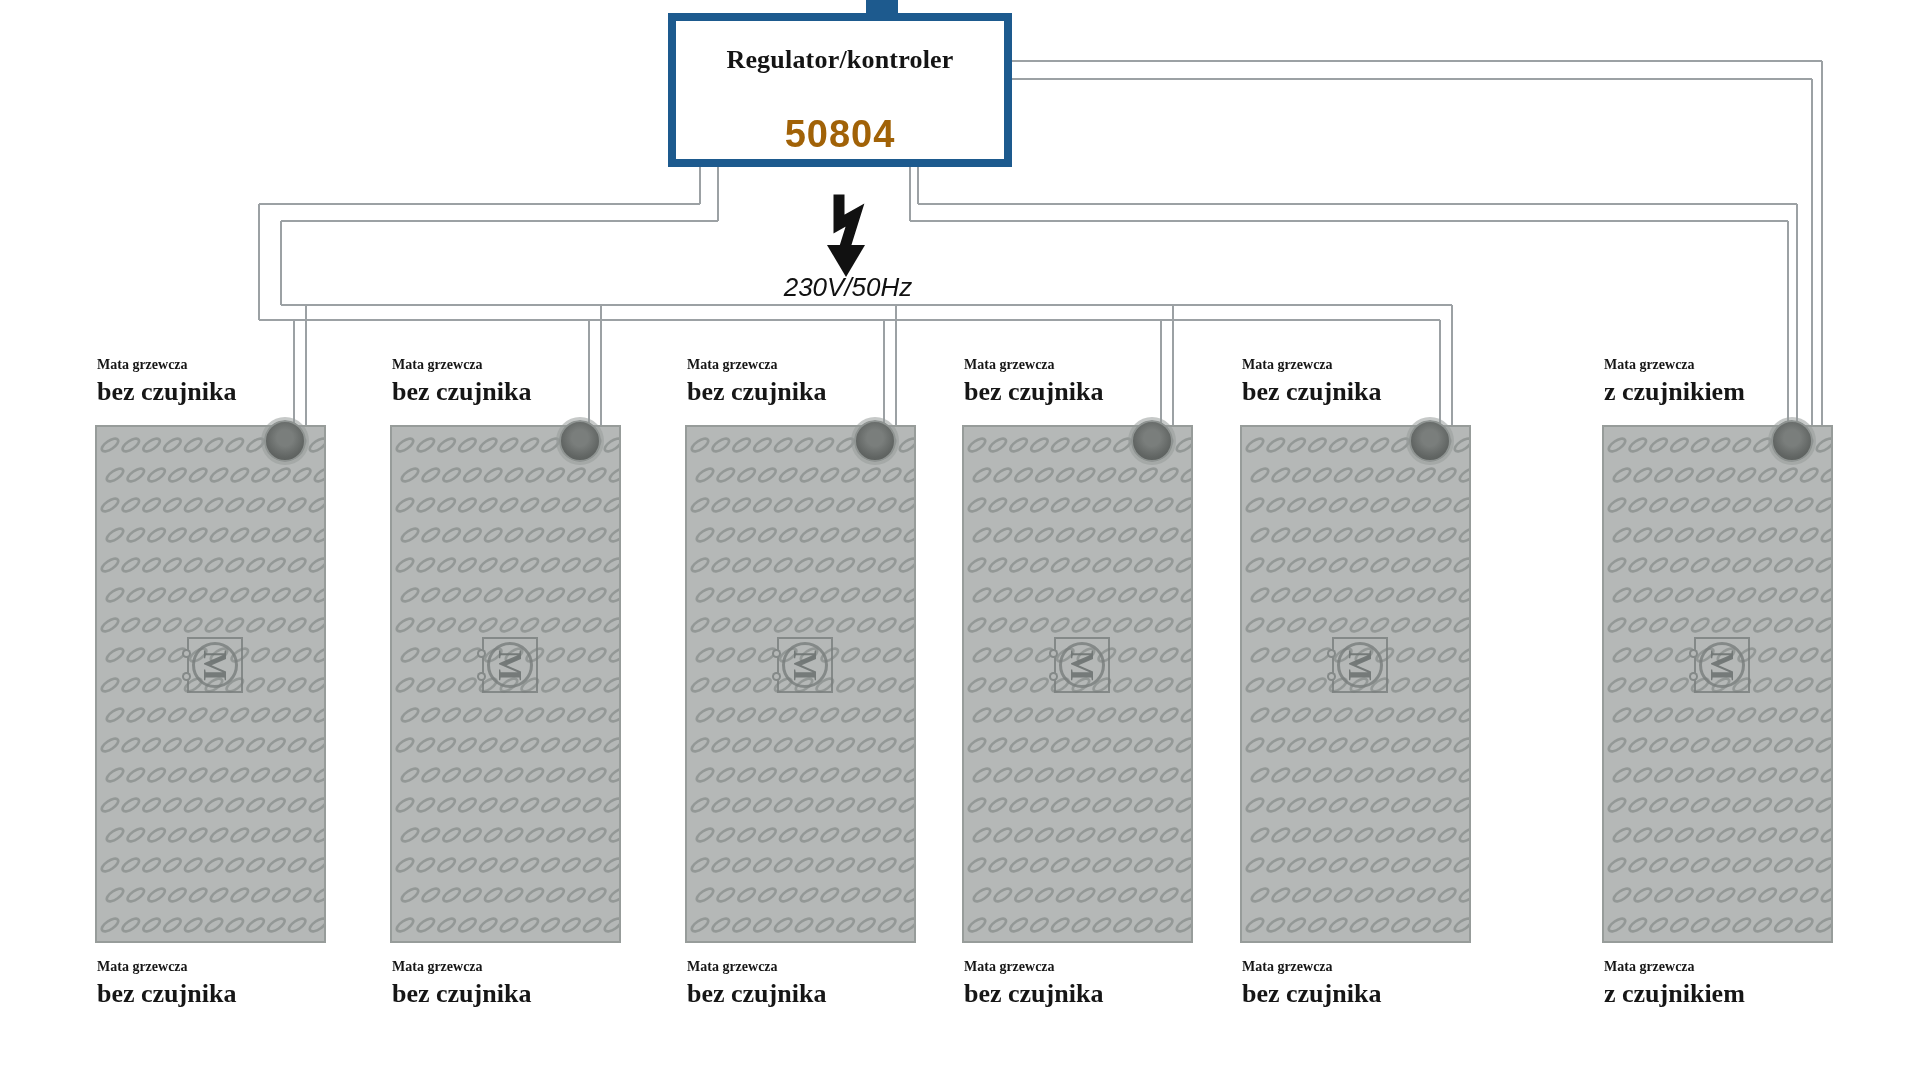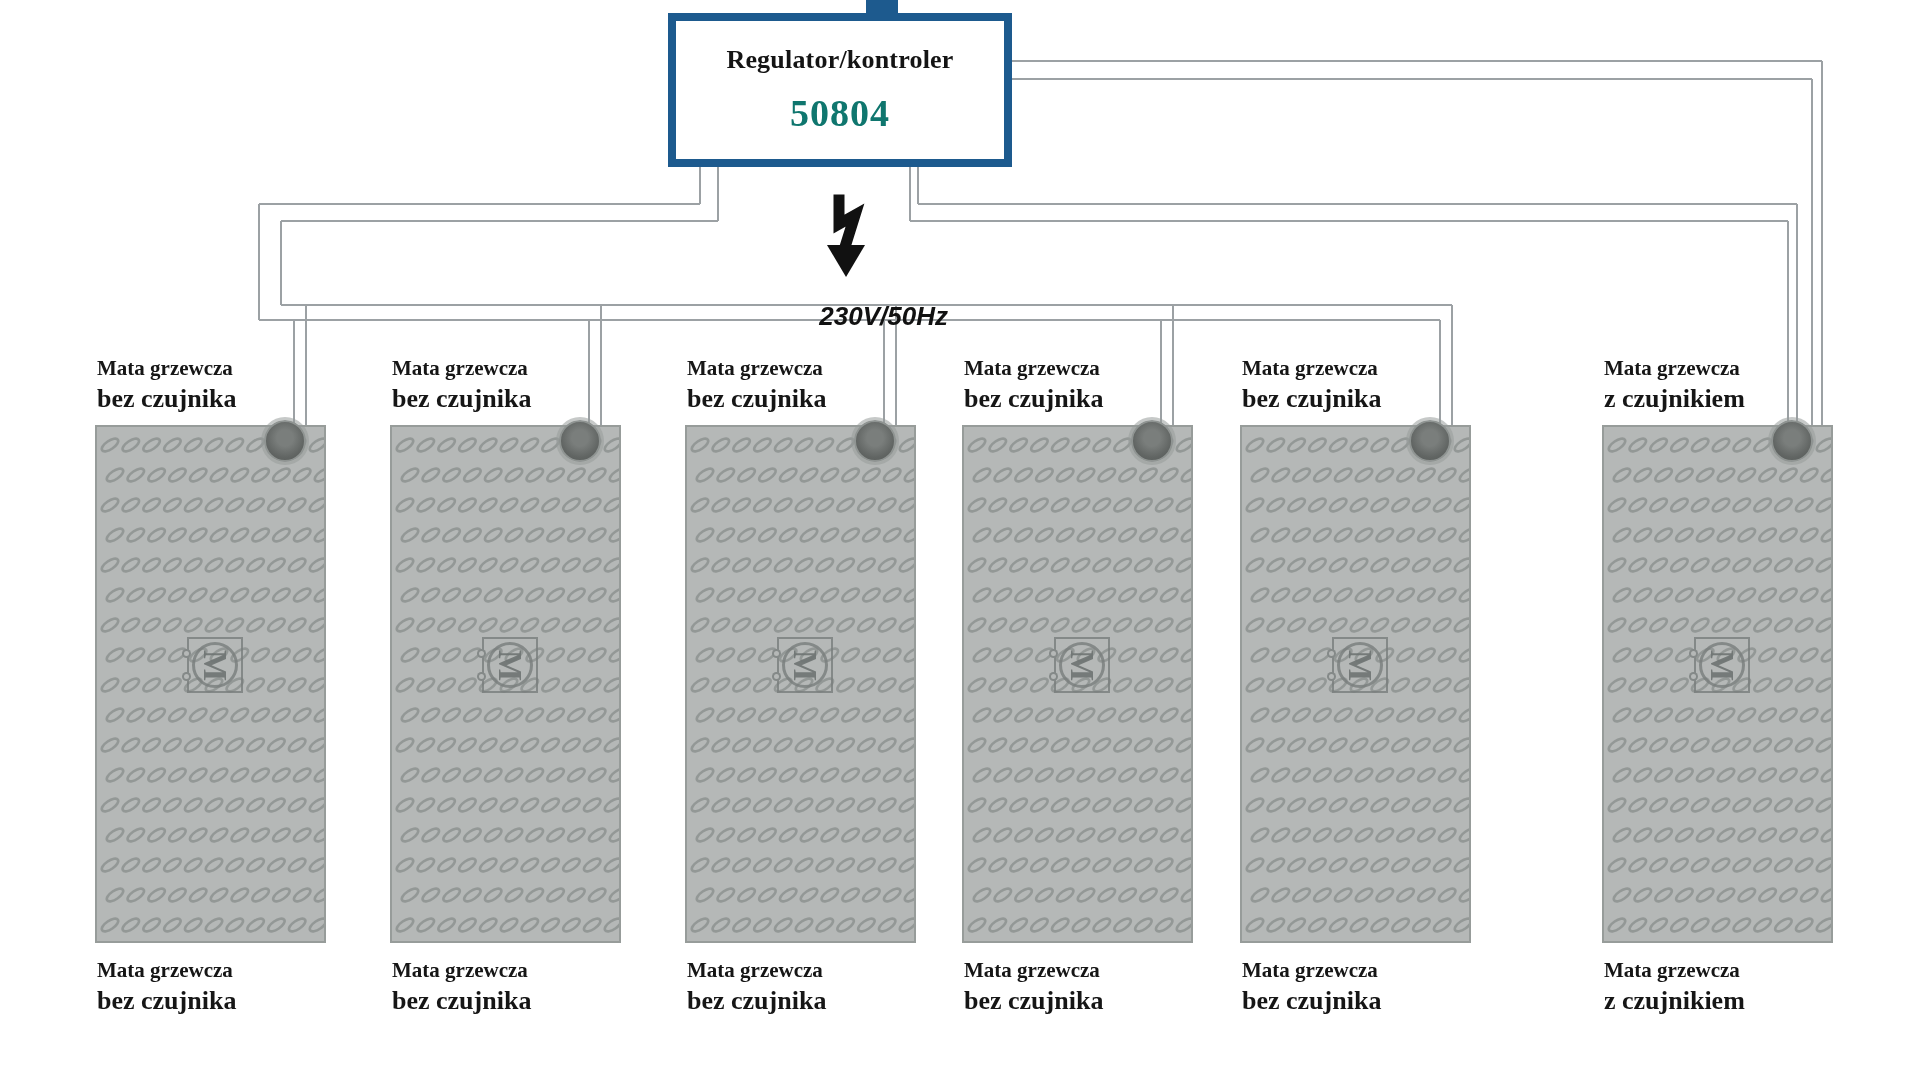--- a/index.html
+++ b/index.html
@@ -6,45 +6,45 @@
   body{width:1920px;height:1080px;position:relative;overflow:hidden;
        font-family:"Liberation Serif","DejaVu Serif",serif;}
   .canvas{position:absolute;left:0;top:0;width:1920px;height:896px;}
   #wires{position:absolute;left:0;top:0;z-index:0;}
   
   .regulator{position:absolute;left:668px;top:13px;width:344px;height:154px;
              border:8px solid #1d5a8e;background:#ffffff;box-sizing:border-box;z-index:2;
              display:flex;flex-direction:column;align-items:center;}
   .reg-stub{position:absolute;left:866px;top:0;width:32px;height:15px;background:#1d5a8e;z-index:3;}
   .reg-title{margin-top:24px;font-size:26px;font-weight:bold;color:#141414;letter-spacing:.2px;}
-  .reg-model{margin-top:16px;font-size:38px;font-weight:bold;color:#0f766e;
-             font-family:Liberation Serif, serif;letter-spacing:1px;}
+  .reg-model{margin-top:38px;font-size:38px;font-weight:bold;color:#a16207;
+             font-family:Liberation Sans, sans-serif;letter-spacing:1px;}
   
   #bolt{position:absolute;left:0;top:0;z-index:2;}
-  .power-label{position:absolute;left:748px;top:272px;width:200px;text-align:right;
+  .power-label{position:absolute;left:748px;top:272px;width:200px;text-align:center;
                font-family:"Liberation Sans","DejaVu Sans",sans-serif;
-               font-style:italic;font-weight:bold;font-size:26px;color:#111;z-index:2;margin-top:29px;}
+               font-style:italic;font-weight:normal;font-size:26px;color:#111;z-index:2;}
   
   .mat-body{position:absolute;width:231px;height:518px;background:#b5b8b7;
             border:2px solid #979c9a;box-sizing:border-box;z-index:1;}
   .mat-pattern{position:absolute;left:0;top:0;}
   .mat-conn{position:absolute;left:167px;top:-7px;width:38px;height:38px;border-radius:50%;
             background:radial-gradient(circle at 50% 42%,#7a7e7c 28%,#616563 66%,#555957 100%);
             border:2px solid #8f9492;box-shadow:0 0 0 3px rgba(152,157,155,.55);}
   .mat-logo{position:absolute;left:90px;top:210px;width:56px;height:56px;
             border:2px solid rgba(120,125,124,.8);box-sizing:border-box;}
   .mat-logo .circle{position:absolute;left:3px;top:3px;width:46px;height:46px;border-radius:50%;
             border:3px solid rgba(120,125,124,.8);box-sizing:border-box;
             display:flex;align-items:center;justify-content:center;}
   .mat-logo .m{font-size:33px;font-weight:bold;color:rgba(110,115,114,.9);
             transform:rotate(90deg);line-height:1;}
   .mat-logo .bump{position:absolute;left:-7px;width:9px;height:9px;border-radius:50%;
             border:2px solid rgba(120,125,124,.8);background:#b5b8b7;box-sizing:border-box;}
   .mat-label{position:absolute;z-index:1;color:#161616;line-height:1.0;}
-  .mat-label .l1{font-size:21px;font-weight:bold;margin-bottom:7px;}
+  .mat-label .l1{font-size:14px;font-weight:bold;margin-bottom:7px;}
   .mat-label .l2{font-size:26px;font-weight:bold;}
 </style>
 </head>
 <body>
 
 <div class="canvas">
 
   <svg id="wires" width="1920" height="1080">
       <line x1="700" y1="167" x2="700" y2="204" stroke="#9ca1a4" stroke-width="2"></line>
       <line x1="259" y1="204" x2="700" y2="204" stroke="#9ca1a4" stroke-width="2"></line>

